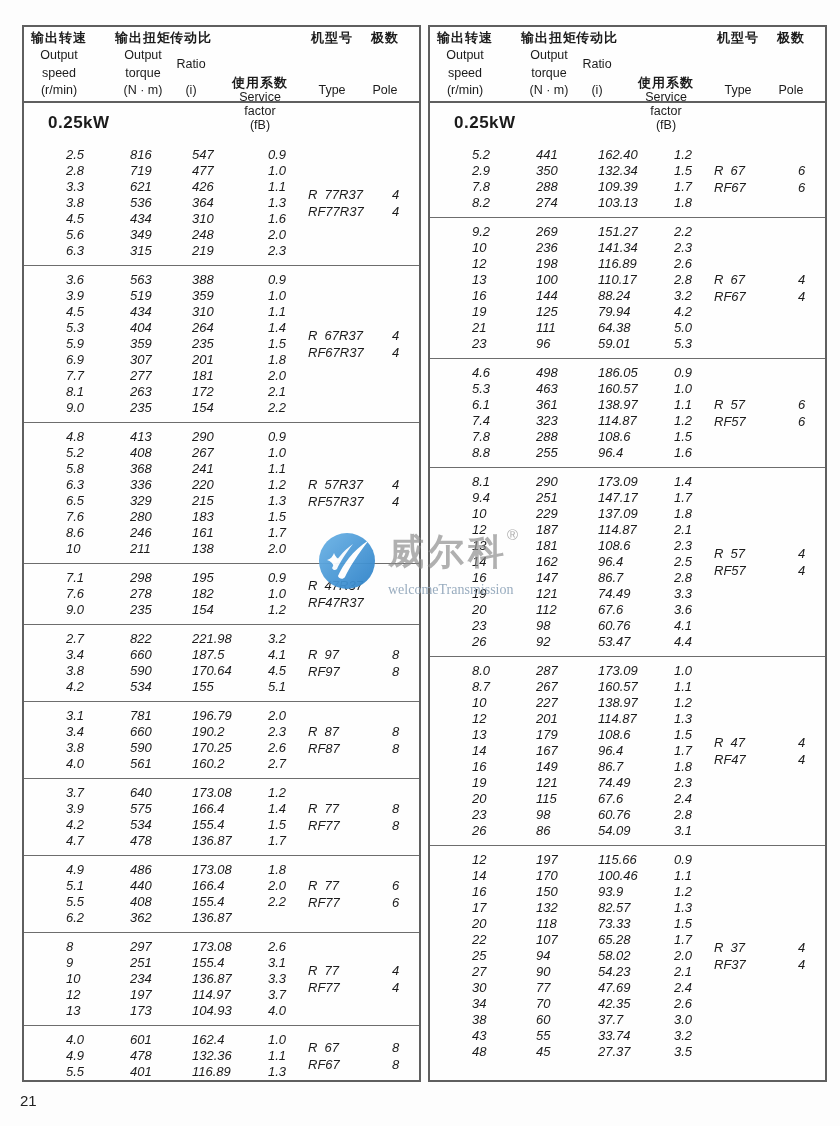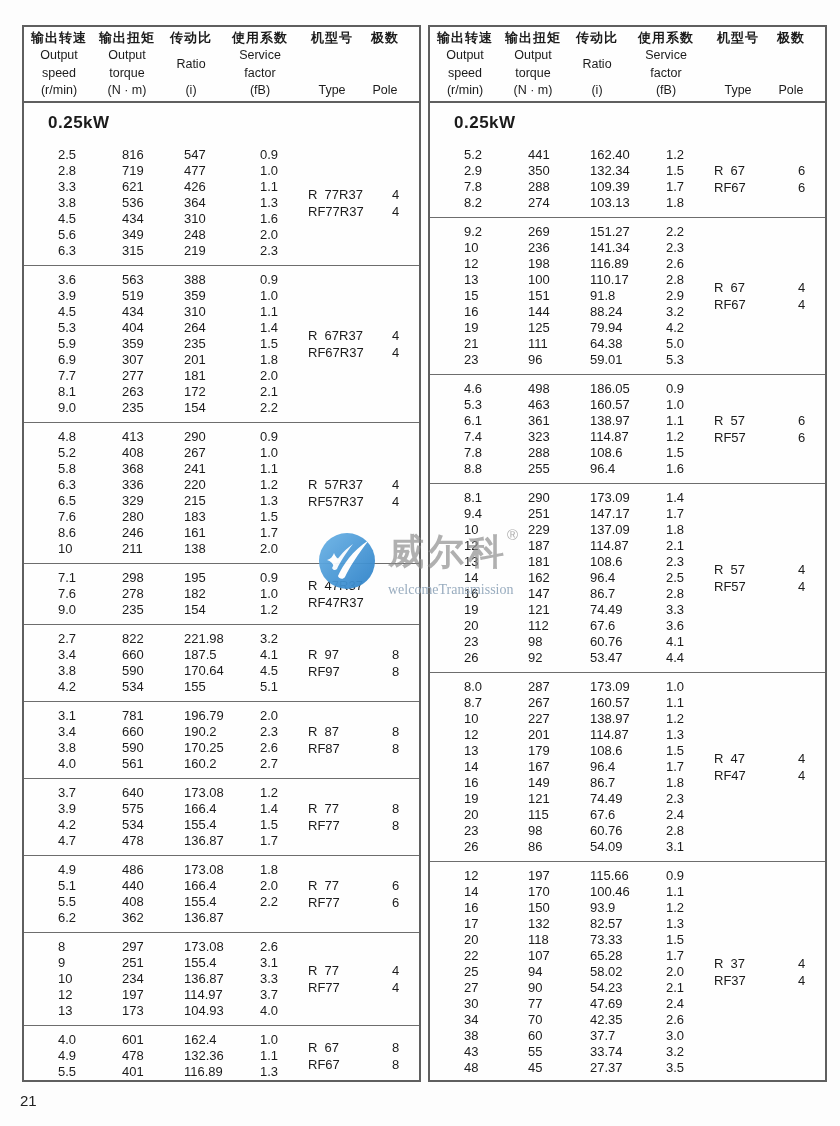--- a/index.html
+++ b/index.html
@@ -17,33 +17,33 @@
 
   
   .thead{position:relative;height:74px;border-bottom:2px solid #5f5f5f;}
   .hcell{
     position:absolute;top:4px;bottom:4px;display:flex;flex-direction:column;
     justify-content:space-between;align-items:center;text-align:center;
     font-size:12.5px;line-height:14px;
   }
   .hcell .zh{font-size:13px;font-weight:600;letter-spacing:1px;white-space:nowrap;}
   .h-speed {left:2px;width:66px;}
-  .h-torque{left:70px;width:66px;text-align:right;}
+  .h-torque{left:86px;width:66px;text-align:right;}
   .h-ratio {left:136px;width:62px;}
-  .h-fb    {left:200px;width:72px;}
+  .h-fb    {left:200px;width:72px;margin-top:45px;}
   .h-type  {left:276px;width:64px;}
   .h-pole  {left:332px;width:58px;}
 
   .section-label{
     font-size:17px;font-weight:bold;letter-spacing:.5px;
     padding:10px 12px 2px 24px;height:26px;box-sizing:content-box;
   }
 
   
-  .block{position:relative;padding:6px 8px;}
+  .block{position:relative;padding:6px 16px;font-style:italic;}
   .block + .block{border-top:1px solid #6d6d6d;}
   .row{
     display:grid;grid-template-columns:26px 64px 62px 76px 60px;
     height:16px;line-height:16px;font-size:13px;
   }
   .row .cell{white-space:nowrap;}
   .typecell{position:absolute;left:284px;top:50%;transform:translateY(-50%);width:110px;}
   .typeline{position:relative;height:17px;line-height:17px;font-size:13px;white-space:pre;}
   .t-pole{position:absolute;left:84px;top:0;}
 
@@ -617,27 +617,20 @@
           </div>
           <div class="row">
             <div></div>
             <div class="cell">13</div>
             <div class="cell">100</div>
             <div class="cell">110.17</div>
             <div class="cell">2.8</div>
           </div>
           <div class="row">
             <div></div>
-            <div class="cell">15</div>
-            <div class="cell">151</div>
-            <div class="cell">91.8</div>
-            <div class="cell">2.9</div>
-          </div>
-          <div class="row">
-            <div></div>
             <div class="cell">16</div>
             <div class="cell">144</div>
             <div class="cell">88.24</div>
             <div class="cell">3.2</div>
           </div>
           <div class="row">
             <div></div>
             <div class="cell">19</div>
             <div class="cell">125</div>
             <div class="cell">79.94</div>

